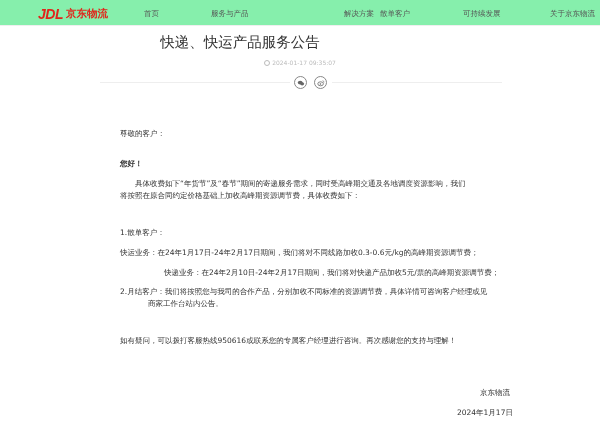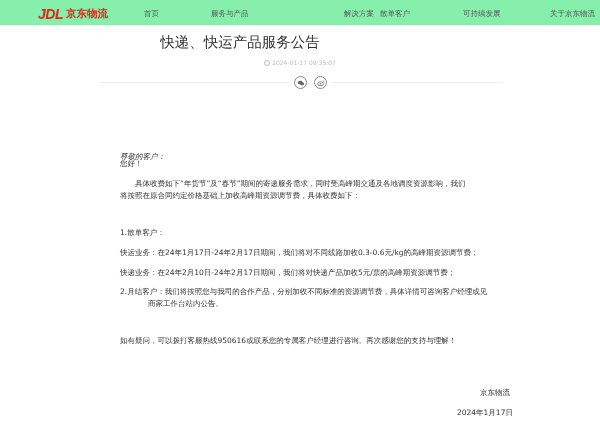--- a/index.html
+++ b/index.html
@@ -56,27 +56,27 @@
     </svg>
 </div>
 <div class="share-btn" style="left:314px;">
   <svg viewBox="0 0 10 10">
       <ellipse cx="4.5" cy="6" rx="3.5" ry="2.5" fill="none" stroke="#666" stroke-width="1"></ellipse>
       <circle cx="4.3" cy="6.2" r="1" fill="#666"></circle>
       <path d="M7 2 Q9 2.5 8.6 4.5" fill="none" stroke="#666" stroke-width="0.8"></path>
     </svg>
 </div>
 
-<div class="p" style="top:151px;font-style:italic;">尊敬的客户：</div>
-<div class="p" style="top:158px;">您好！</div>
+<div class="p" style="top:128px;">尊敬的客户：</div>
+<div class="p" style="top:158px;font-weight:bold;">您好！</div>
 <div class="p" style="top:178px; left:135px;">具体收费如下“年货节”及“春节”期间的寄递服务需求，同时受高峰期交通及各地调度资源影响，我们</div>
 <div class="p" style="top:190px;">将按照在原合同约定价格基础上加收高峰期资源调节费，具体收费如下：</div>
 
 <div class="p" style="top:227px;">1.散单客户：</div>
 <div class="p" style="top:247px;">快运业务：在24年1月17日-24年2月17日期间，我们将对不同线路加收0.3-0.6元/kg的高峰期资源调节费；</div>
-<div class="p" style="top:267px;">快递业务：在24年2月10日-24年2月17日期间，我们将对快递产品加收5元/票的高峰期资源调节费；</div>
+<div class="p" style="top:267px;margin-left:44px;">快递业务：在24年2月10日-24年2月17日期间，我们将对快递产品加收5元/票的高峰期资源调节费；</div>
 <div class="p" style="top:286px;">2.月结客户：我们将按照您与我司的合作产品，分别加收不同标准的资源调节费，具体详情可咨询客户经理或见</div>
 <div class="p" style="top:298px;padding-left:28px;">商家工作台站内公告。</div>
 
 <div class="p" style="top:335px;">如有疑问，可以拨打客服热线950616或联系您的专属客户经理进行咨询。再次感谢您的支持与理解！</div>
 
 <div class="sign" style="left:480px; top:388px;">京东物流</div>
 <div class="sign" style="left:457px; top:408px;">2024年1月17日</div>
 
 </body></html>

